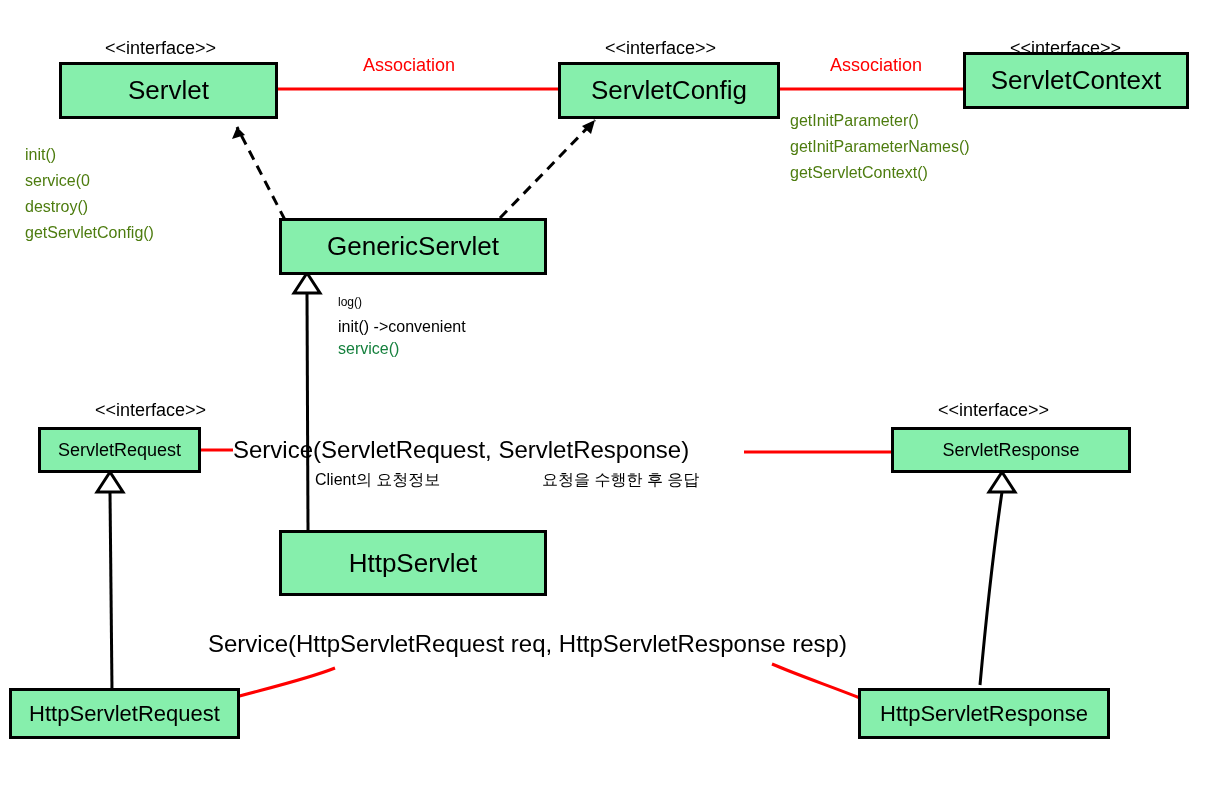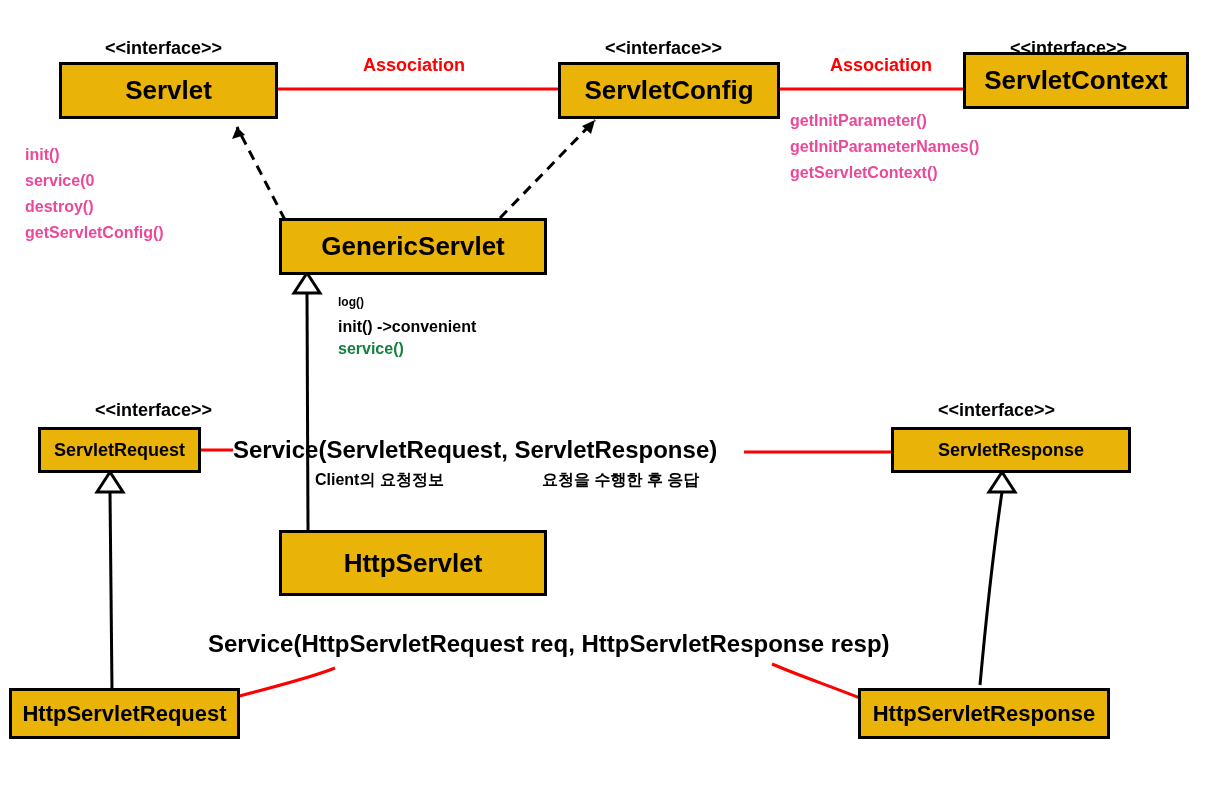--- a/index.html
+++ b/index.html
@@ -1,21 +1,21 @@
 <!DOCTYPE html>
 <html><head>
   <meta charset="utf-8">
   <style>
     body { margin:0; font-family: Arial, "Malgun Gothic", sans-serif; background:#fff; }
-    .canvas { position:relative; width:1020px; height:787px;font-weight:bold; }
-    .box { position:absolute; border:3px solid #000; background:#eab308; display:flex; align-items:center; justify-content:center; }
+    .canvas { position:relative; width:1020px; height:787px; }
+    .box { position:absolute; border:3px solid #000; background:#86efac; display:flex; align-items:center; justify-content:center; }
     .box span { font-size:26px; }
     .box.small span { font-size:18px; }
     .stereotype { position:absolute; font-size:18px; }
-    .method { position:absolute; font-size:16px; color:#ec4899; }
+    .method { position:absolute; font-size:16px; color:#4d7c0f; }
     .assoc { position:absolute; font-size:18px; color:#ff0000; }
     .plain { position:absolute; font-size:18px; color:#000; }
     .redtxt { position:absolute; font-size:18px; color:#15803d; }
     svg { position:absolute; top:0; left:0; width:1211px; height:787px; }
   </style>
 </head>
 <body>
 
 <div class="canvas">
 

